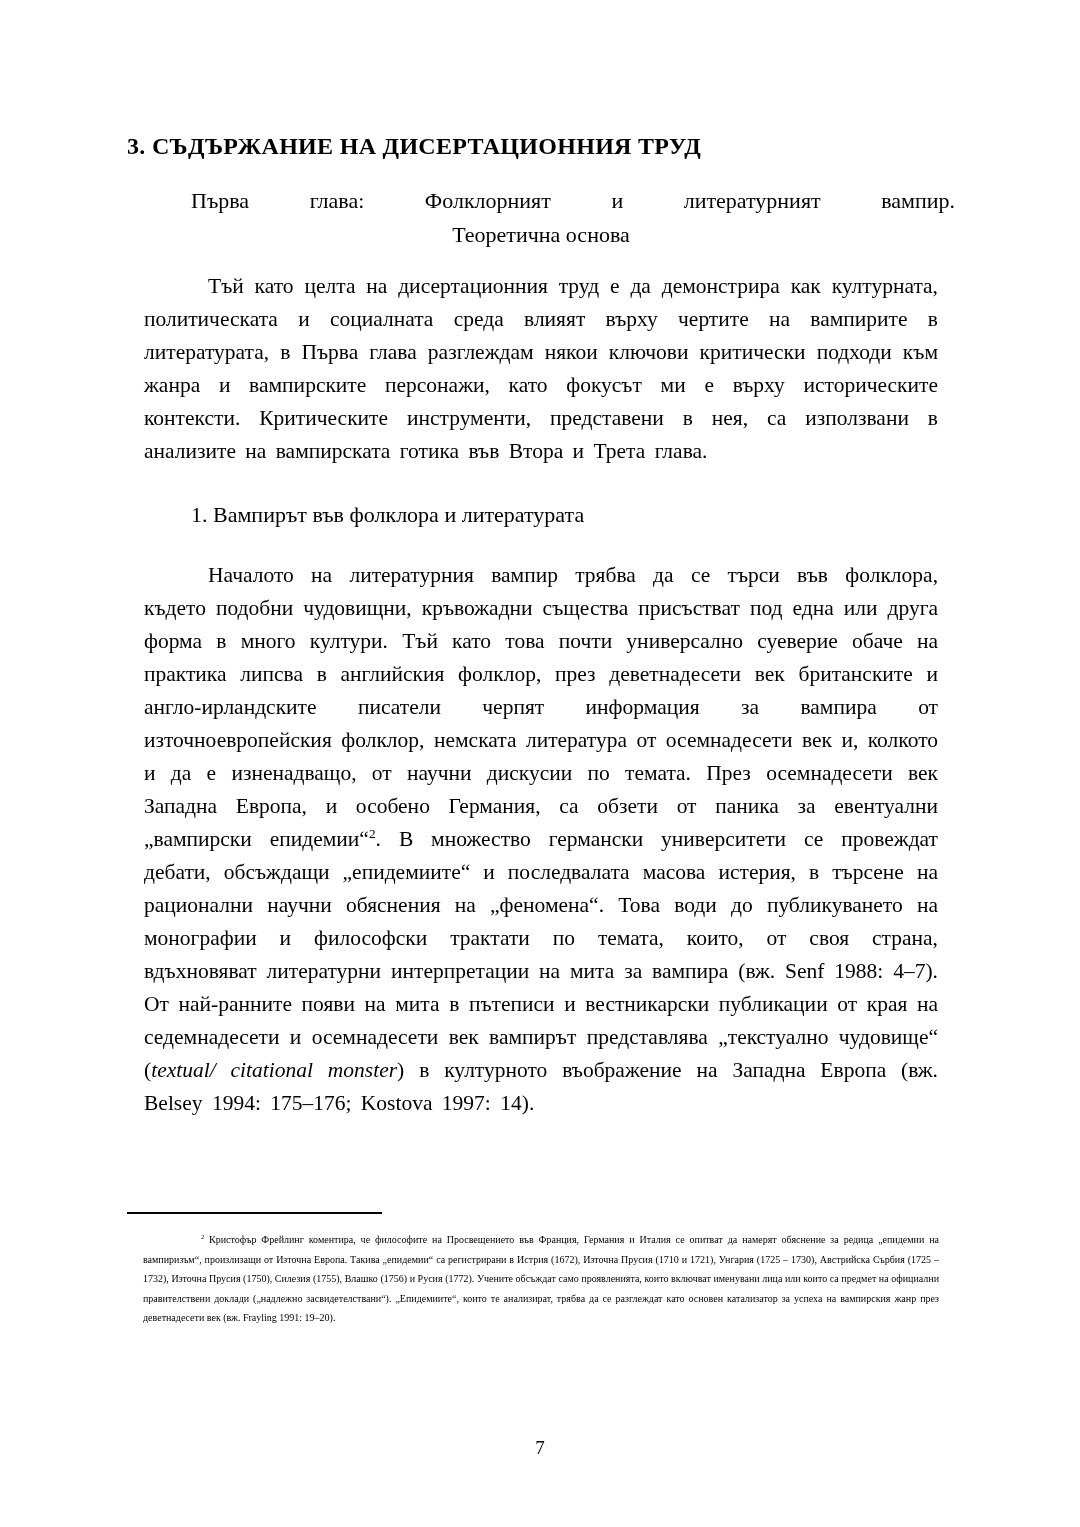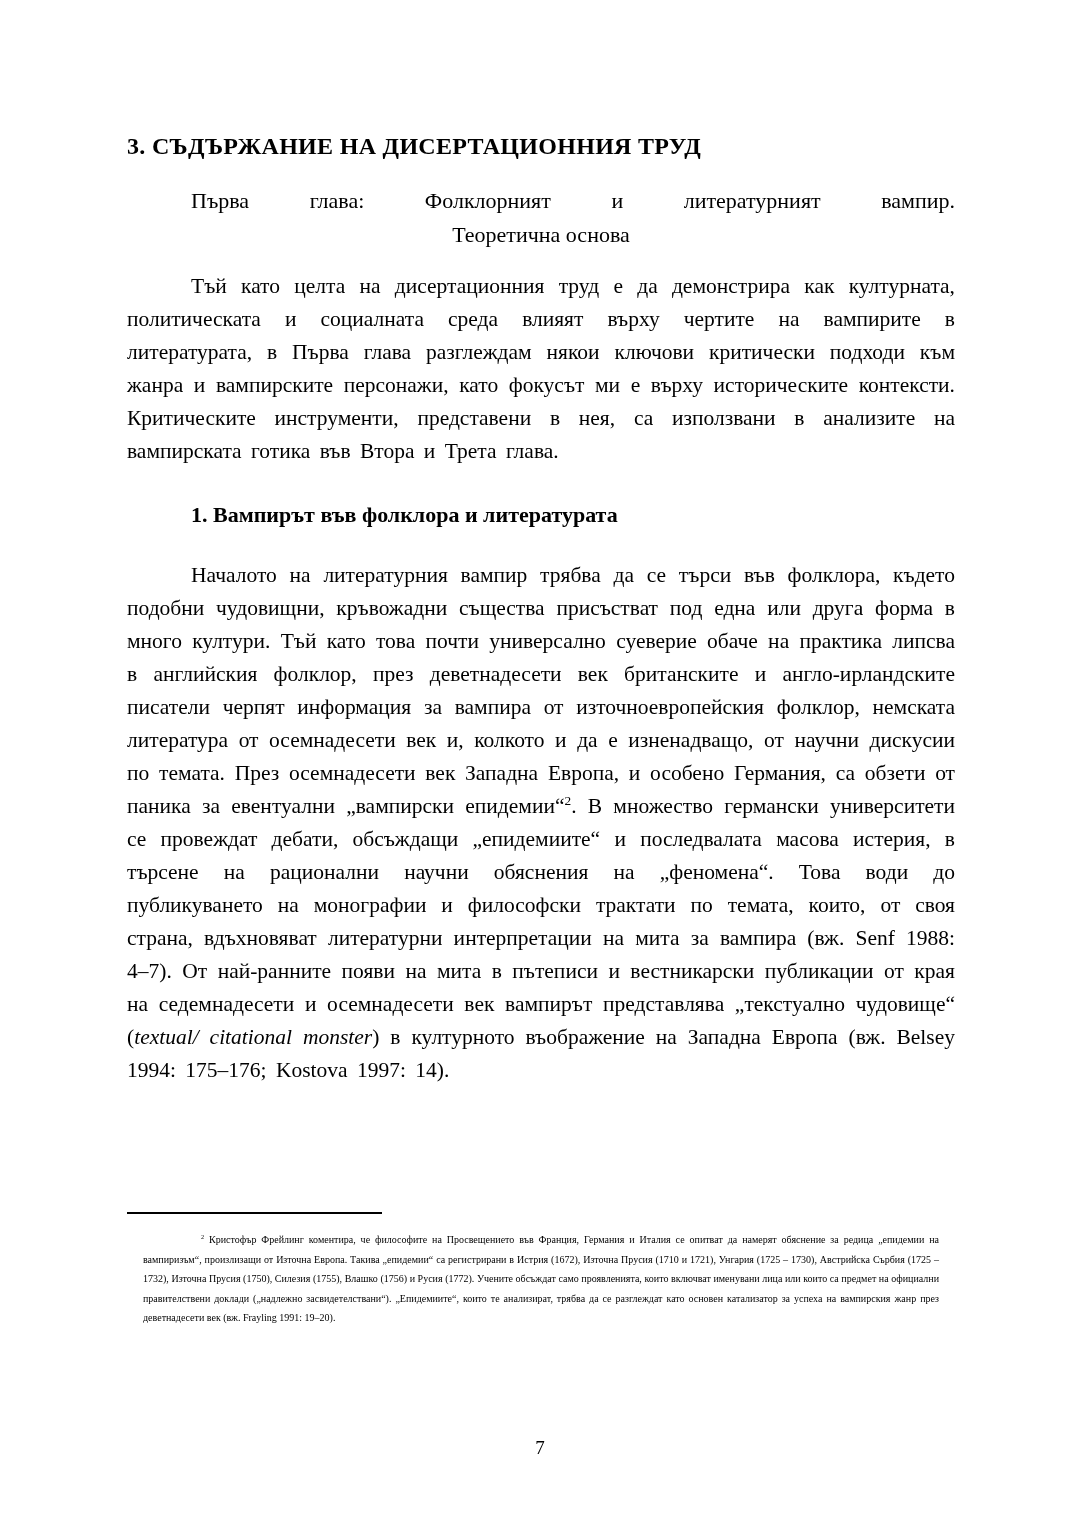--- a/index.html
+++ b/index.html
@@ -38,25 +38,25 @@
   }
   .chapter-line2 {
     text-align: center;
   }
   .body-par {
     font-size: 21.5px;
     line-height: 33px;
     text-align: justify;
     text-indent: 64px;
     word-spacing: 4px;
-    margin: 0;
+    margin: 17px;
   }
   .section-heading {
     font-size: 22px;
-    font-weight: bold;
+    font-weight: normal;
     line-height: 33px;
     text-indent: 64px;
     margin: 30px 0 28px 0;
   }
   sup {
     font-size: 0.62em;
     line-height: 0;
     vertical-align: super;
   }
   .footnote-area {

